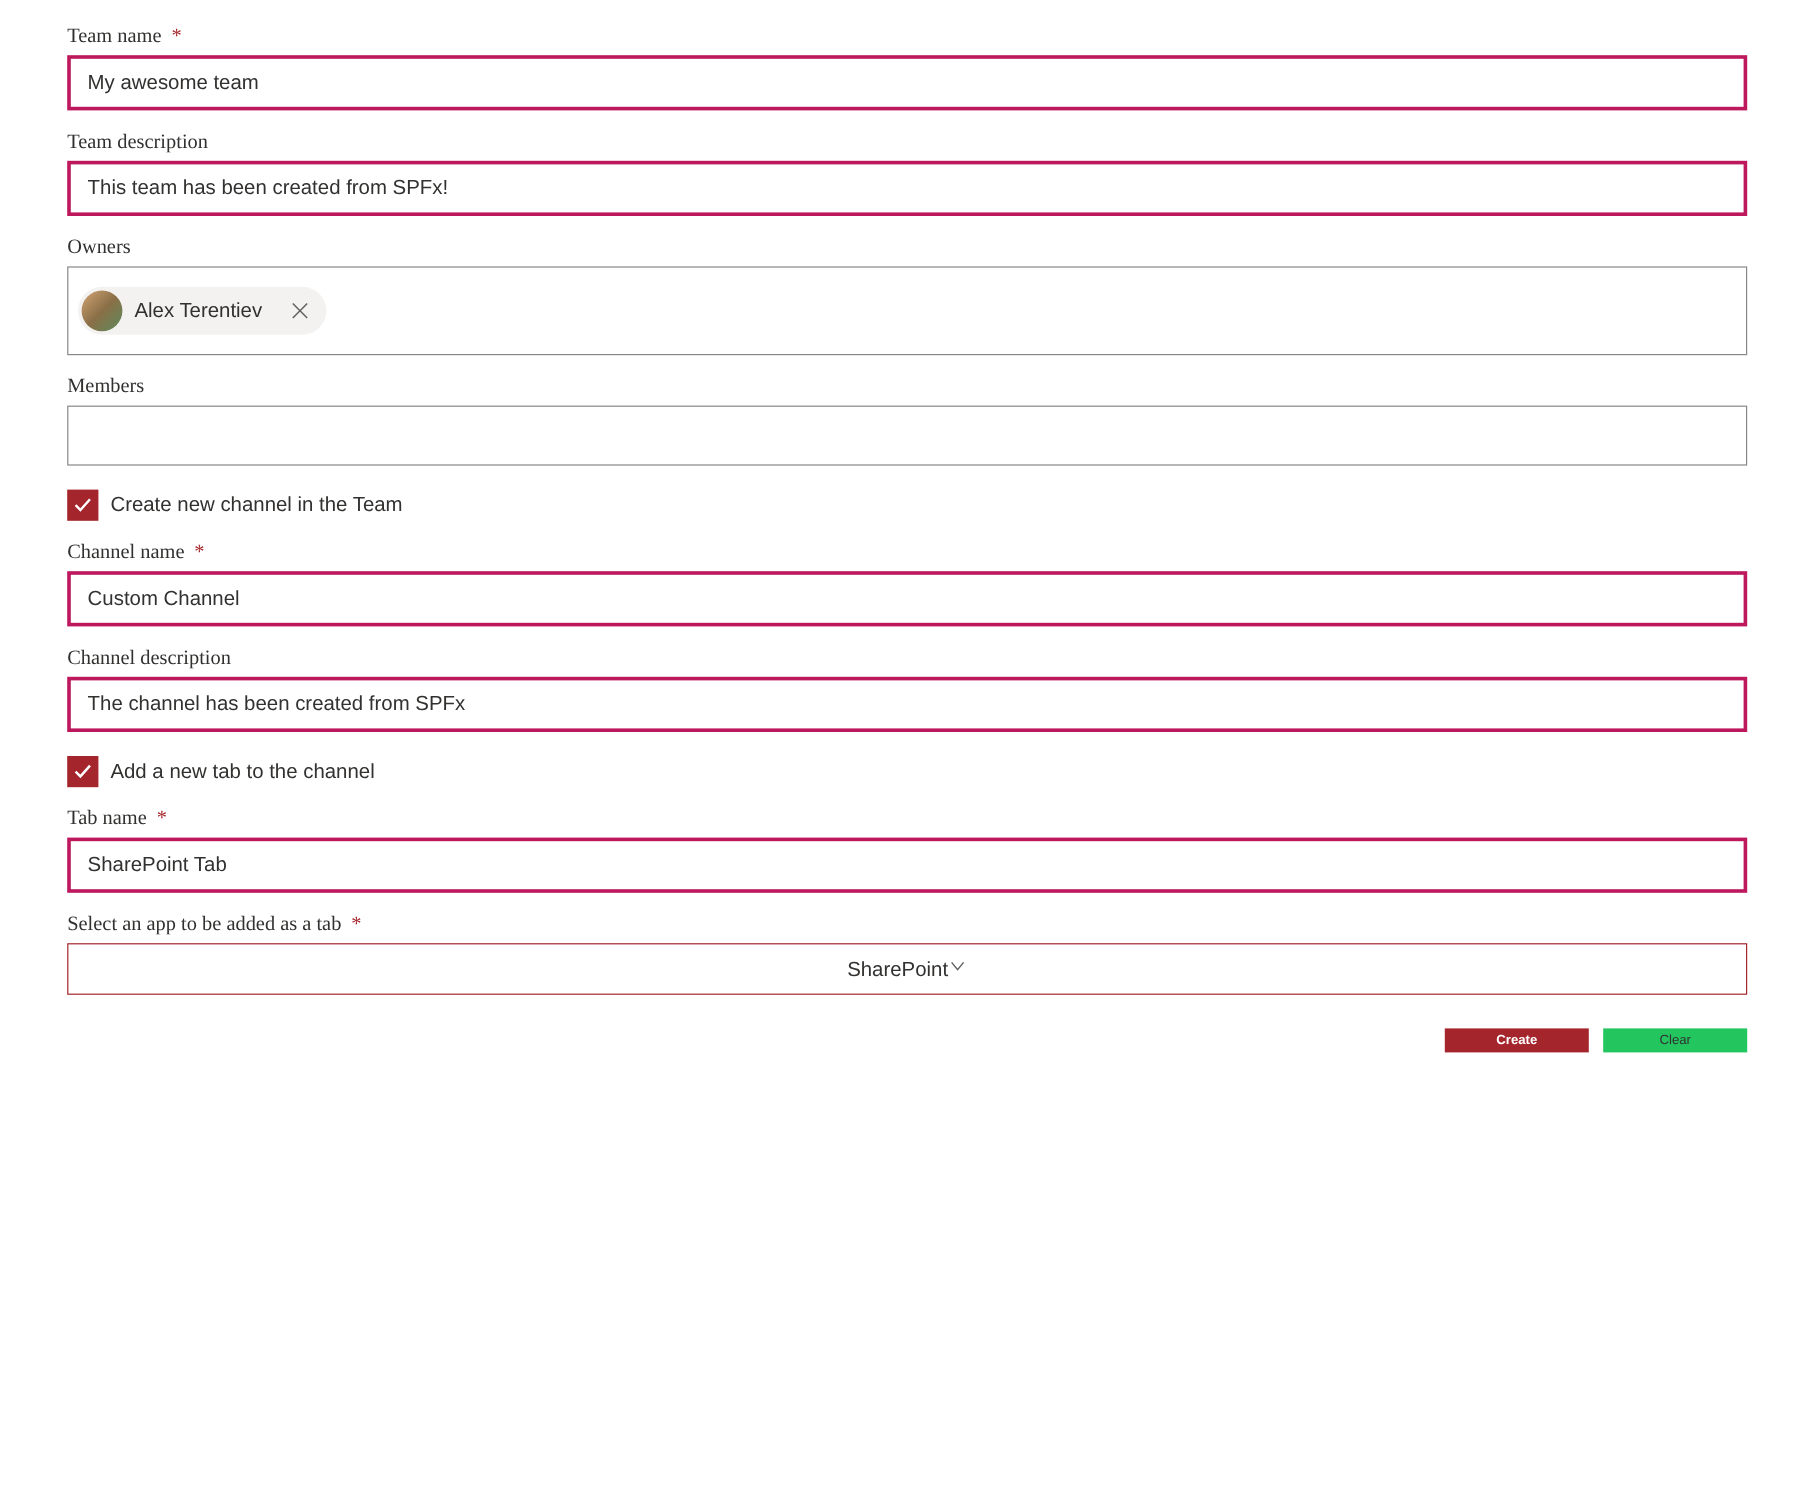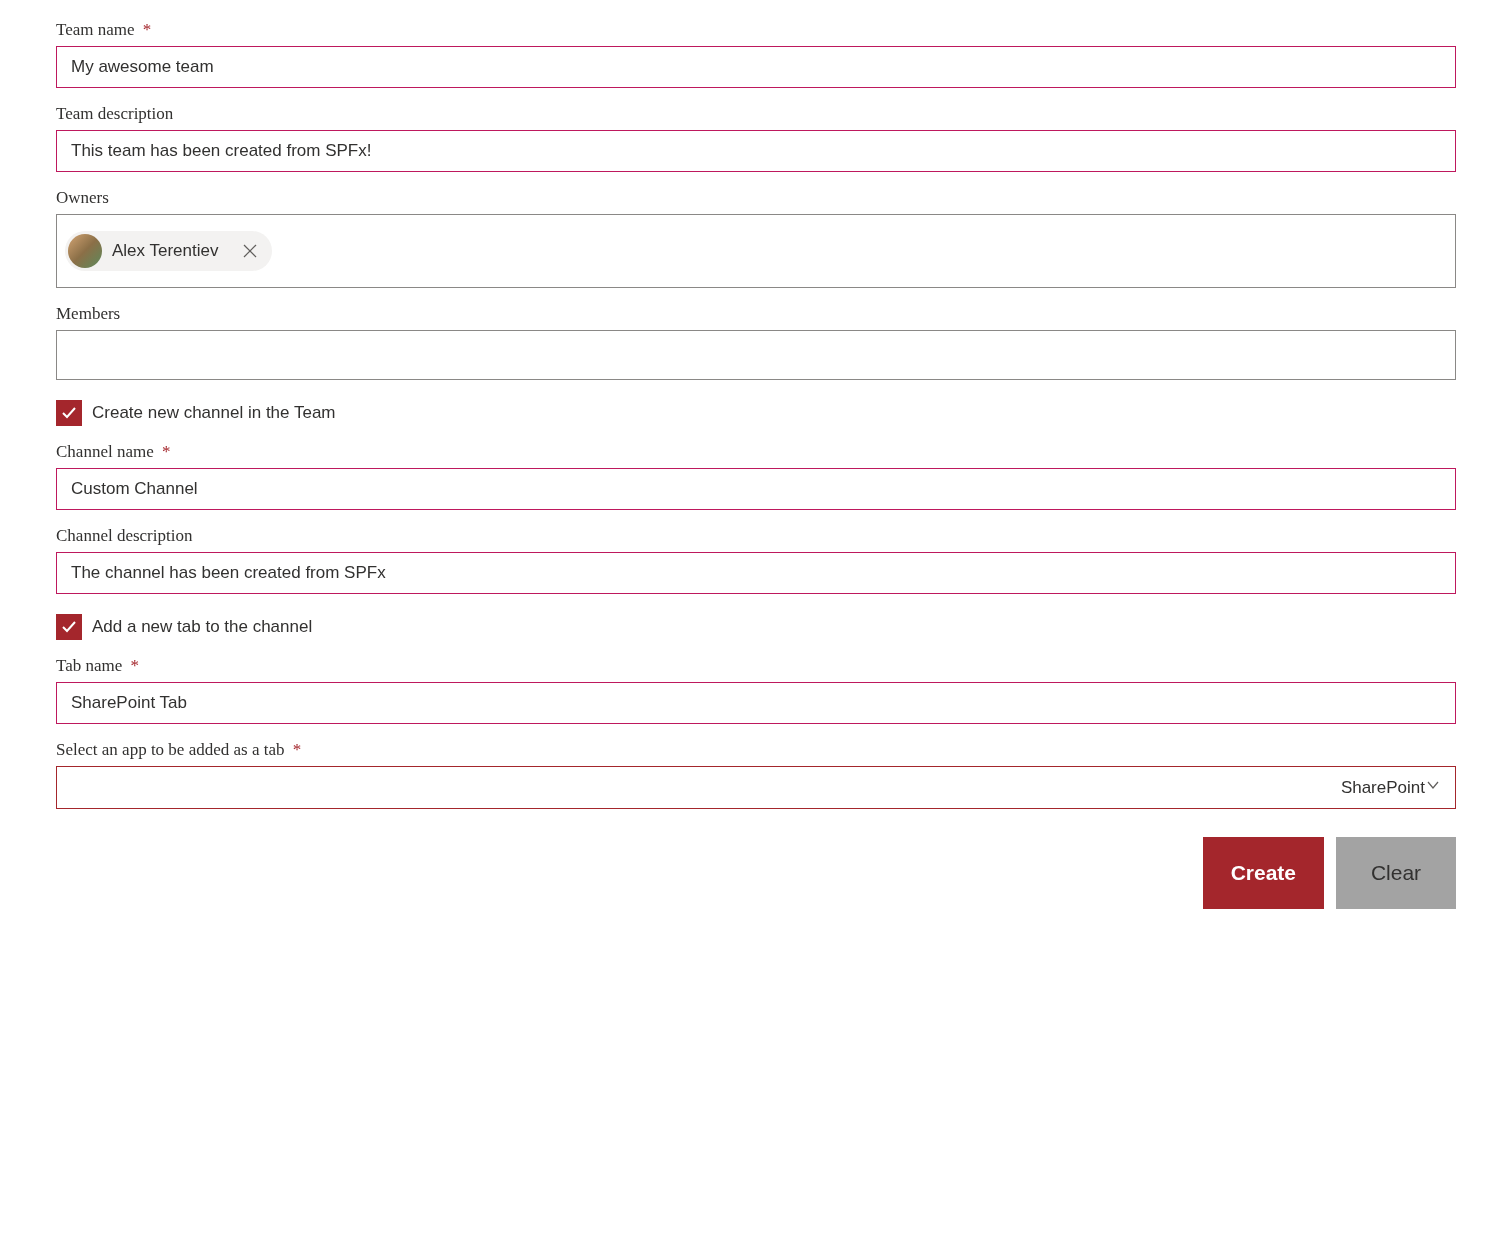--- a/index.html
+++ b/index.html
@@ -25,21 +25,21 @@
       font-weight: 400;
       font-family: Liberation Serif, serif;
     }
     .required-asterisk {
       color: #a4262c;
       margin-left: 4px;
     }
     .text-input {
       width: 100%;
       padding: 10px 14px;
-      border: 1px solid #be185d;
+      border: 3px solid #be185d;
       font-size: 17px;
       font-family: inherit;
       color: #323130;
       background: #fff;
       outline: none;
     }
     .people-picker {
       width: 100%;
       min-height: 50px;
       padding: 16px 8px;
@@ -107,56 +107,56 @@
       height: 16px;
     }
     .checkbox-label {
       font-size: 17px;
       color: #323130;
     }
     .dropdown {
       width: 100%;
       display: flex;
       align-items: center;
-      justify-content: flex-end;
+      justify-content: center;
       padding: 10px 14px;
       border: 1px solid #a4262c;
       background: #fff;
       cursor: pointer;
     }
     .dropdown-text {
       font-size: 17px;
       color: #323130;
     }
     .dropdown-chevron svg {
       width: 16px;
       height: 16px;
     }
     .button-row {
       display: flex;
       justify-content: flex-end;
       gap: 12px;
       margin-top: 28px;
     }
     .btn {
-      padding: 24px 28px;
-      font-size: 21px;
+      padding: 4px 28px;
+      font-size: 11px;
       font-family: inherit;
       border: none;
       cursor: pointer;
       min-width: 120px;
       text-align: center;
     }
     .btn-primary {
       background: #a4262c;
       color: #fff;
       font-weight: 600;
     }
     .btn-secondary {
-      background: #a3a3a3;
+      background: #22c55e;
       color: #323130;
     }
   </style>
 </head>
 <body>
 
 <div class="form-group">
   <label class="form-label">
     <span>Team name</span>
     <span class="required-asterisk">*</span>

